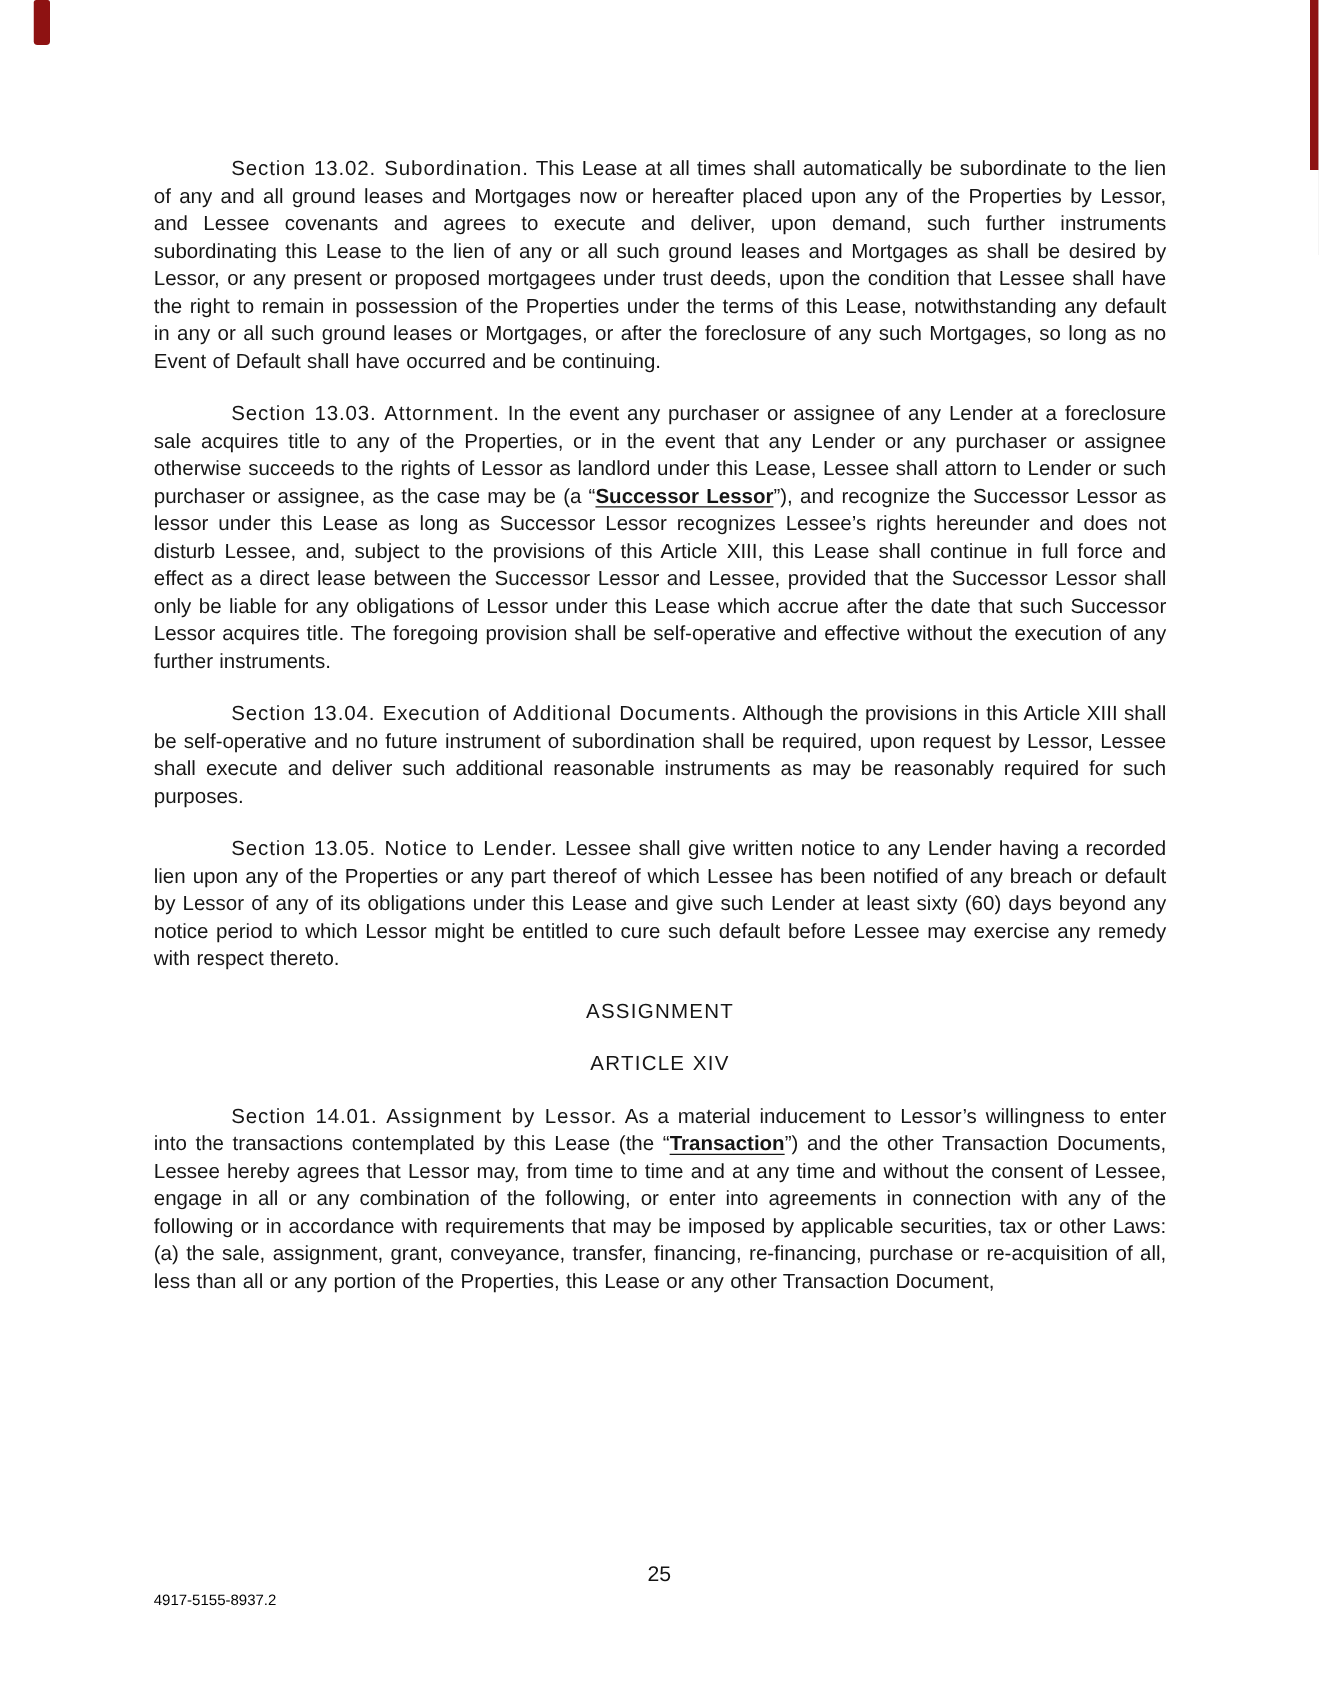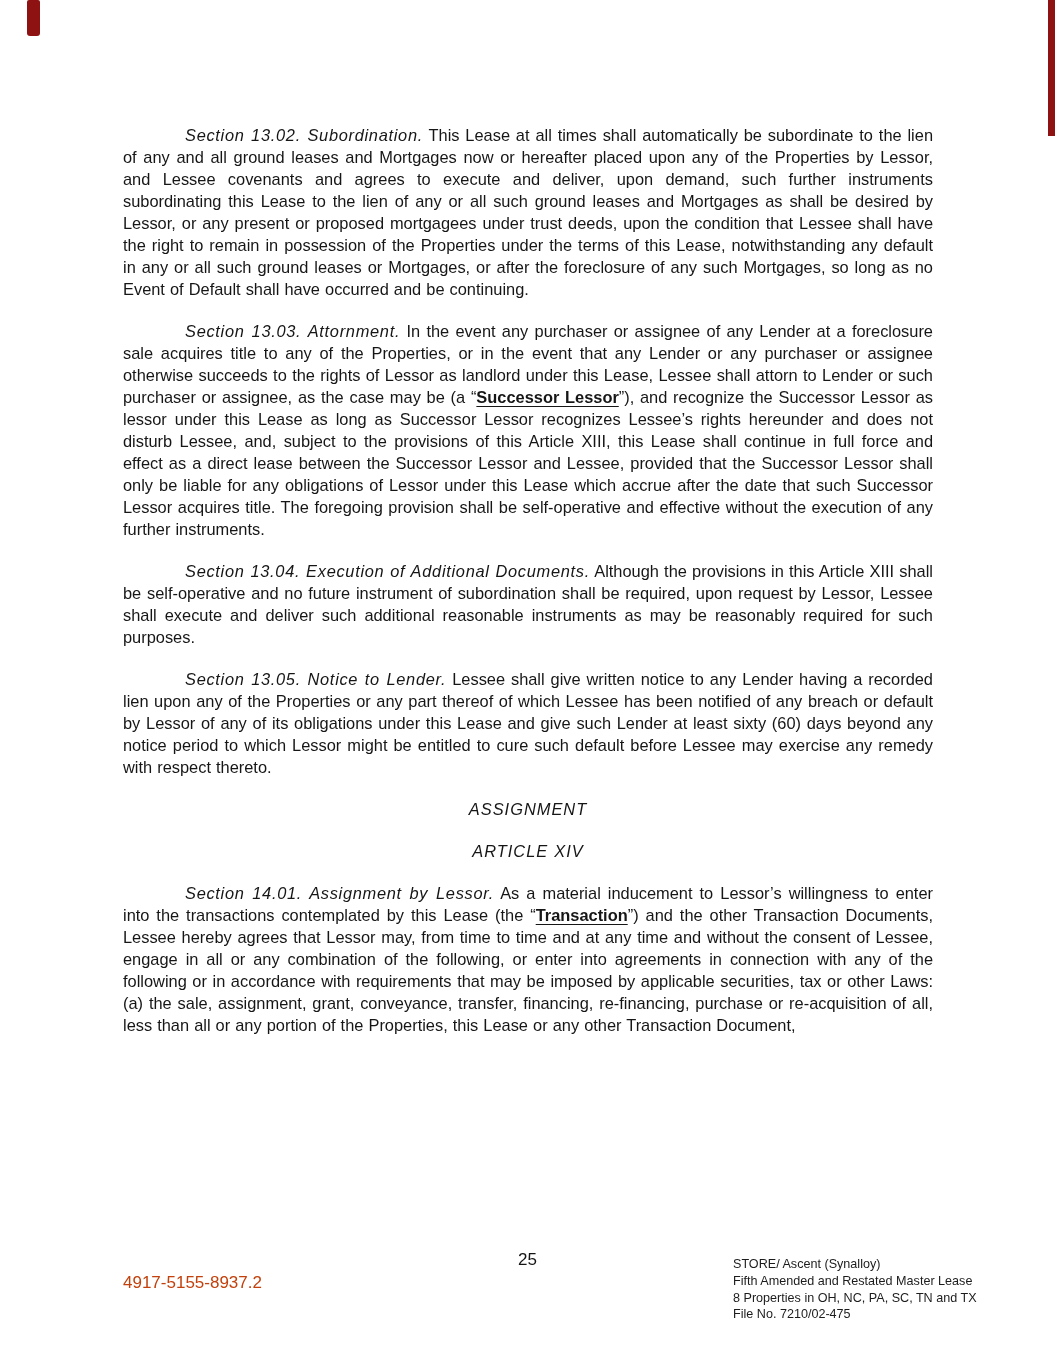--- a/index.html
+++ b/index.html
@@ -26,30 +26,30 @@
   .content p {
     margin: 0 0 20px 0;
     font-size: 16.4px;
     line-height: 22px;
     text-align: justify;
     word-spacing: 0.5px;
   }
   .content p.caps { text-indent: 0; }
   .content p.indent { text-indent: 62px; }
   .content p.center { text-align: center; text-indent: 0; }
-  .sec-heading { letter-spacing: 0.7px; font-style: italic; }
+  .sec-heading { letter-spacing: 0.7px; }
   .center .sec-heading { letter-spacing: 1px; }
   .u { text-decoration: underline; text-underline-offset: 3px; font-weight: bold; }
   .footer-page-number {
     position: absolute; left: 0; top: 1250px; width: 1055px;
     text-align: center; font-size: 17px; color: #141414;
   }
   .footer-doc-number {
     position: absolute; left: 123px; top: 1273px;
-    font-size: 17px; color: #c2410c;
+    font-size: 12px; color: #000000;
   }
   .footer-right-block {
     position: absolute; left: 733px; top: 1256px;
     font-size: 12.6px; line-height: 16.8px; color: #1c1c1c;
   }
 </style>
 </head>
 <body>
 
 <div class="page">
@@ -63,19 +63,13 @@
       <p class="indent"><span class="sec-heading">Section 13.05. Notice to Lender.</span><span>  Lessee shall give written notice to any Lender having a recorded lien upon any of the Properties or any part thereof of which Lessee has been notified of any breach or default by Lessor of any of its obligations under this Lease and give such Lender at least sixty (60) days beyond any notice period to which Lessor might be entitled to cure such default before Lessee may exercise any remedy with respect thereto.</span></p>
       <p class="center"><span class="sec-heading">ASSIGNMENT</span></p>
       <p class="center"><span class="sec-heading">ARTICLE XIV</span></p>
       <p class="indent"><span class="sec-heading">Section 14.01. Assignment by Lessor.</span><span>   As a material inducement to Lessor’s willingness to enter into the transactions contemplated by this Lease (the “</span><span class="u">Transaction</span><span>”) and the other Transaction Documents, Lessee hereby agrees that Lessor may, from time to time and at any time and without the consent of Lessee, engage in all or any combination of the following, or enter into agreements in connection with any of the following or in accordance with requirements that may be imposed by applicable securities, tax or other Laws: (a) the sale, assignment, grant, conveyance, transfer, financing, re-financing, purchase or re-acquisition of all, less than all or any portion of the Properties, this Lease or any other Transaction Document,</span></p>
     </div>
 
   <div class="footer-page-number">25</div>
 
   <div class="footer-doc-number">4917-5155-8937.2</div>
 
-  <div class="footer-right-block">
-      <div>STORE/ Ascent (Synalloy)</div>
-      <div>Fifth Amended and Restated Master Lease</div>
-      <div>8 Properties in OH, NC, PA, SC, TN and TX</div>
-      <div>File No. 7210/02-475</div>
-    </div>
 </div>
 
 </body></html>

